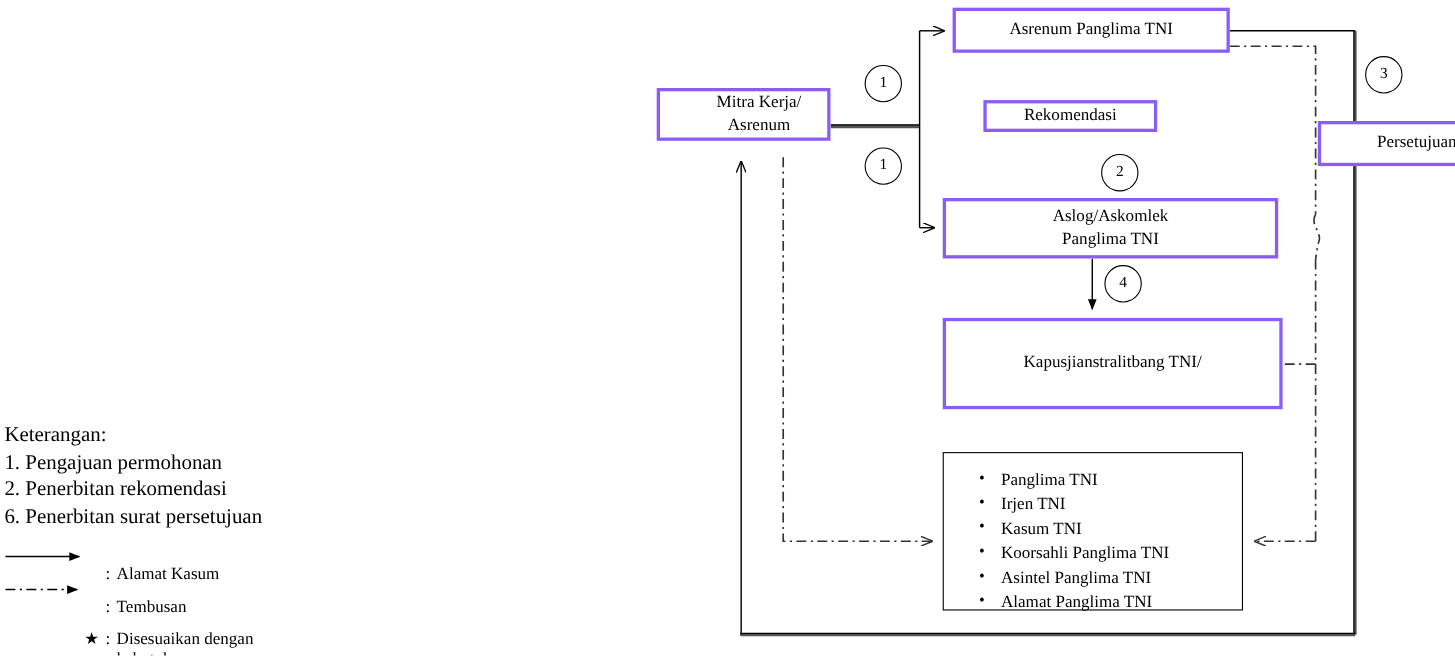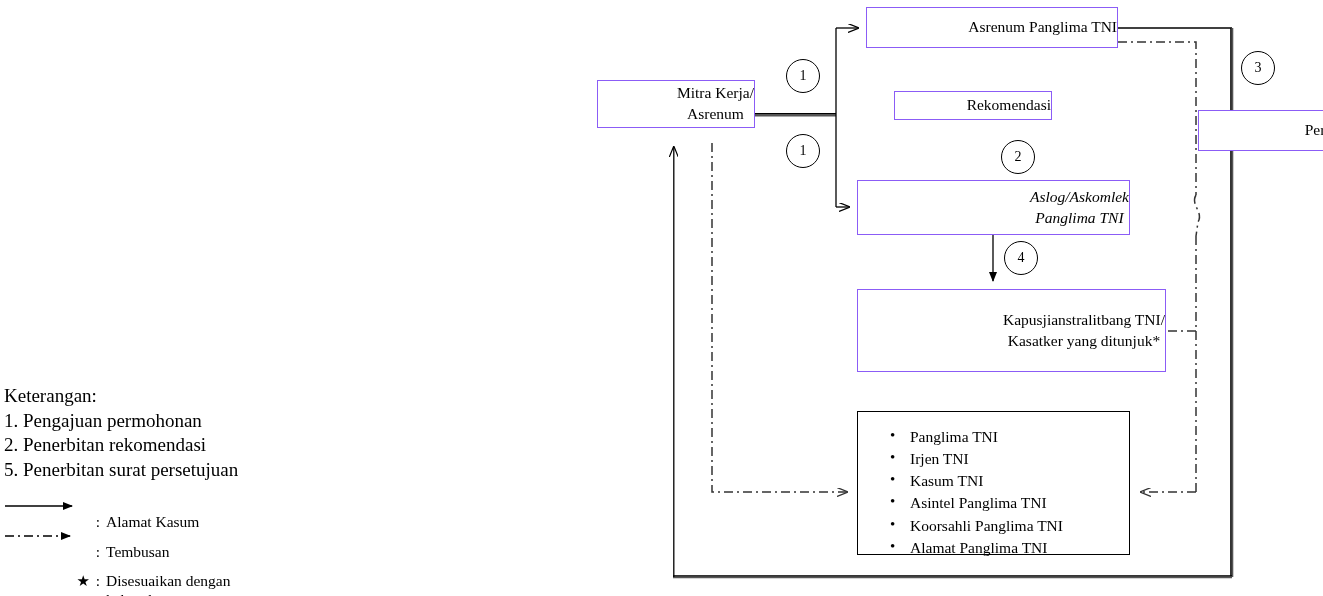--- a/index.html
+++ b/index.html
@@ -6,24 +6,24 @@
   body{
     width:1323px;height:596px;position:relative;overflow:hidden;
     font-family:"Liberation Serif","DejaVu Serif",serif;
     color:#000000;
   }
   #canvas{position:absolute;left:0;top:0;width:1323px;height:596px;}
   .svg-layer{position:absolute;left:0;top:0;width:1323px;height:596px;}
 
   .node{
     position:absolute;
-    border:1px solid #8b5cf6;
+    border:3px solid #8b5cf6;
     background:#ffffff;
     box-sizing:border-box;
-    display:flex;align-items:center;justify-content:flex-end;
+    display:flex;align-items:center;justify-content:center;
     text-align:center;
     font-size:15.5px;
     line-height:1.35;
     z-index:5;
   }
   .node span{display:block;}
 
   .listbox{
     position:absolute;
     border:1px solid #000000;
@@ -131,45 +131,44 @@
   </div>
 
   <div class="node" style="left:866px;top:7px;width:252px;height:41px;">
     <span>Asrenum Panglima TNI</span>
   </div>
 
   <div class="node" style="left:894px;top:91px;width:158px;height:29px;">
     <span>Rekomendasi</span>
   </div>
 
-  <div class="node" style="left:857px;top:180px;width:273px;height:55px;font-style:italic;">
+  <div class="node" style="left:857px;top:180px;width:305px;height:55px;">
     <span>
       <span>Aslog/Askomlek</span>
       <span>Panglima TNI</span>
     </span>
   </div>
 
   <div class="node" style="left:857px;top:289px;width:309px;height:83px;">
     <span>
       <span>Kapusjianstralitbang TNI/</span>
-      <span>Kasatker yang ditunjuk*</span>
     </span>
   </div>
 
   <div class="node" style="left:1158px;top:110px;width:180px;height:41px;margin-left:40px;">
     <span>Persetujuan</span>
   </div>
 
   <div class="listbox" style="left:857px;top:411px;width:273px;height:144px;">
     <ul>
       <li>Panglima TNI</li>
       <li>Irjen TNI</li>
       <li>Kasum TNI</li>
+      <li>Koorsahli Panglima TNI</li>
       <li>Asintel Panglima TNI</li>
-      <li>Koorsahli Panglima TNI</li>
       <li>Alamat Panglima TNI</li>
     </ul>
   </div>
 
   <div class="circle" style="left:786px;top:59px;">
     <span>1</span>
   </div>
   <div class="circle" style="left:786px;top:134px;">
     <span>1</span>
   </div>
@@ -180,21 +179,21 @@
     <span>4</span>
   </div>
   <div class="circle" style="left:1241px;top:51px;">
     <span>3</span>
   </div>
 
   <div class="legend">
     <div class="ln">Keterangan:</div>
     <div class="ln">1. Pengajuan permohonan</div>
     <div class="ln">2. Penerbitan rekomendasi</div>
-    <div class="ln">5. Penerbitan surat persetujuan</div>
+    <div class="ln">6. Penerbitan surat persetujuan</div>
 
     <div class="legend-rows">
       <div class="legend-row" style="left:0px;top:12px;">
         <span class="sym"></span>
         <span class="colon">:</span>
         <span class="txt">Alamat Kasum</span>
       </div>
 
       <div class="legend-row" style="left:0px;top:42px;">
         <span class="sym"></span>

